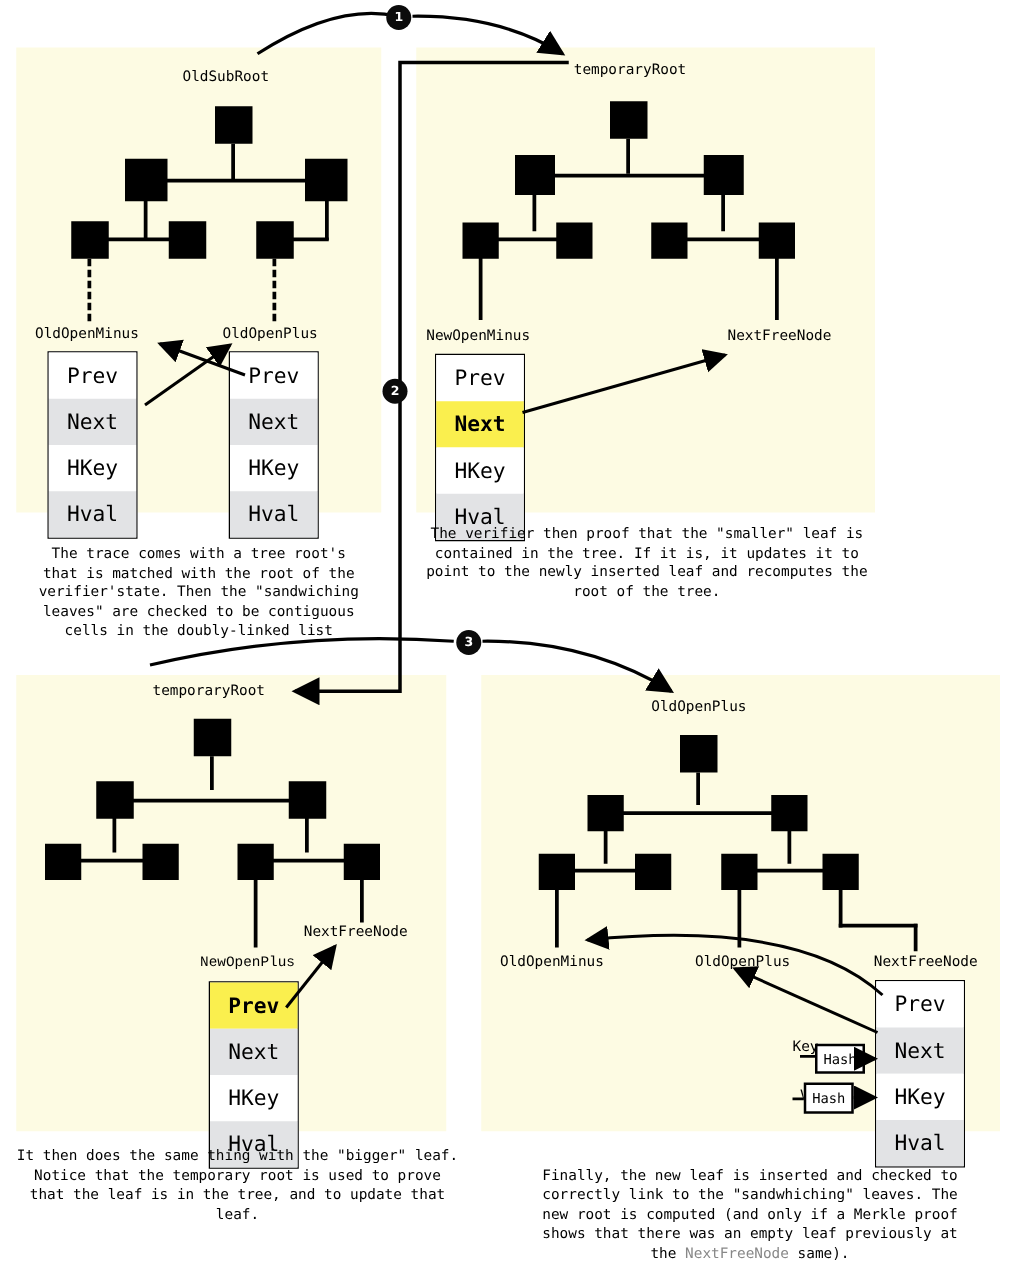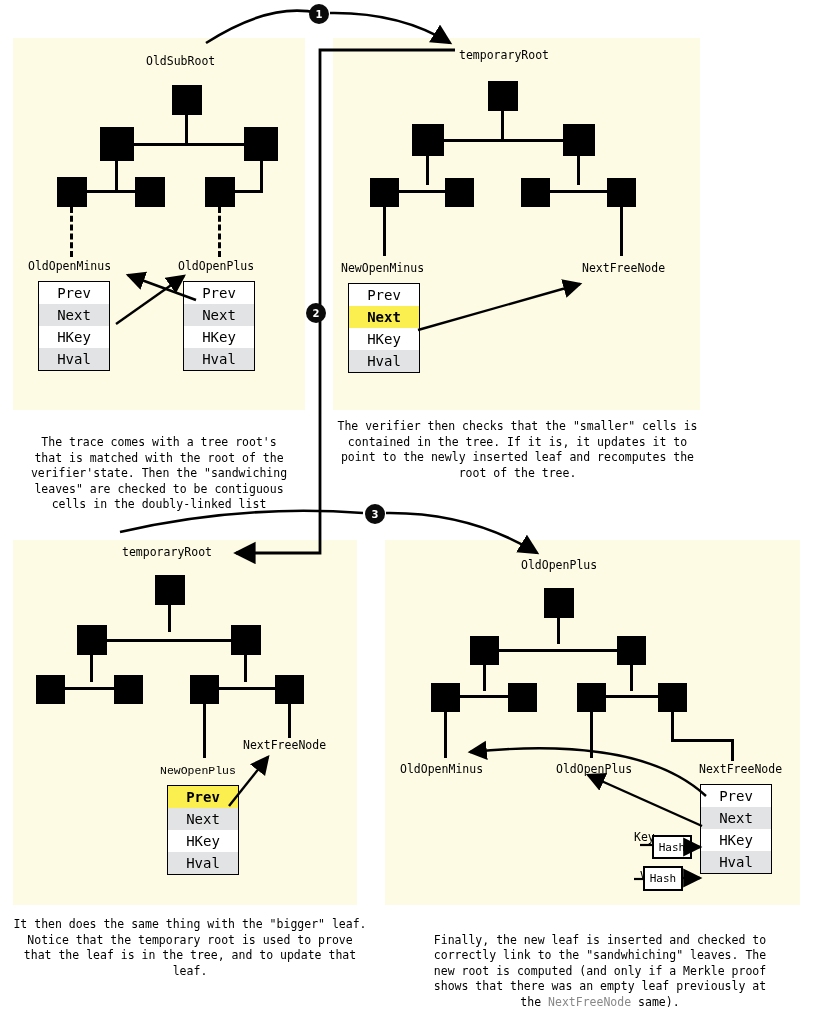--- a/index.html
+++ b/index.html
@@ -8,22 +8,22 @@
        color:#000;overflow:hidden;}
   .panel{position:absolute;background:#fdfbe3;}
   .lbl{position:absolute;font-size:11.5px;line-height:13px;white-space:nowrap;color:#000;}
   .lbl.bold{font-weight:normal;}
   .caption{position:absolute;font-size:11.5px;line-height:15.5px;text-align:center;color:#000;white-space:pre-line;}
   .caption .muted{color:#888;}
   .node{position:absolute;background:#000;}
   .edge{position:absolute;background:#000;}
   .dash{position:absolute;width:0;border-left:3px dashed #000;}
   .cell{position:absolute;border:1.5px solid #000;background:#fff;box-sizing:border-box;}
-  .cell .row{height:22px;display:flex;align-items:center;justify-content:center;
-             font-size:14px;background:#fff;}
+  .cell .row{height:37px;display:flex;align-items:center;justify-content:center;
+             font-size:17px;background:#fff;}
   .cell .row.alt{background:#e2e3e5;}
   .cell .row.hl{background:#faef4e;font-weight:bold;}
   .badge{position:absolute;width:20px;height:20px;border-radius:50%;background:#0b0b0b;
          color:#fff;font-size:10px;font-weight:bold;display:flex;align-items:center;
          justify-content:center;z-index:30;font-family:"DejaVu Sans","Liberation Sans",sans-serif;}
   .hashbox{position:absolute;border:2px solid #000;background:#fff;font-size:11px;
            display:flex;align-items:center;justify-content:center;box-sizing:border-box;}
   svg.ov{position:absolute;left:0;top:0;width:821px;height:1009px;overflow:visible;z-index:20;}
 </style>
 </head>
@@ -93,21 +93,21 @@
 <div class="lbl" style="left:341px;top:262px;">NewOpenMinus</div>
 <div class="lbl" style="left:582px;top:262px;">NextFreeNode</div>
 
 <div class="cell" style="left:348px;top:283px;width:72px;">
   <div class="row">Prev</div>
   <div class="row hl">Next</div>
   <div class="row">HKey</div>
   <div class="row alt">Hval</div>
 </div>
 
-<div class="caption" style="left:325px;top:419px;width:385px;">The verifier then checks that the "smaller" cells is
+<div class="caption" style="left:325px;top:419px;width:385px;">The verifier then proof that the "smaller" leaf is
 contained in the tree. If it is, it updates it to
 point to the newly inserted leaf and recomputes the
 root of the tree.</div>
 
 <div class="panel" style="left:13px;top:540px;width:344px;height:365px;"></div>
 
 <div class="lbl" style="left:122px;top:546px;">temporaryRoot</div>
 
 <div class="node" style="left:155px;top:575px;width:30px;height:30px;"></div>
 <div class="edge" style="left:168px;top:605px;width:3px;height:27px;"></div>

